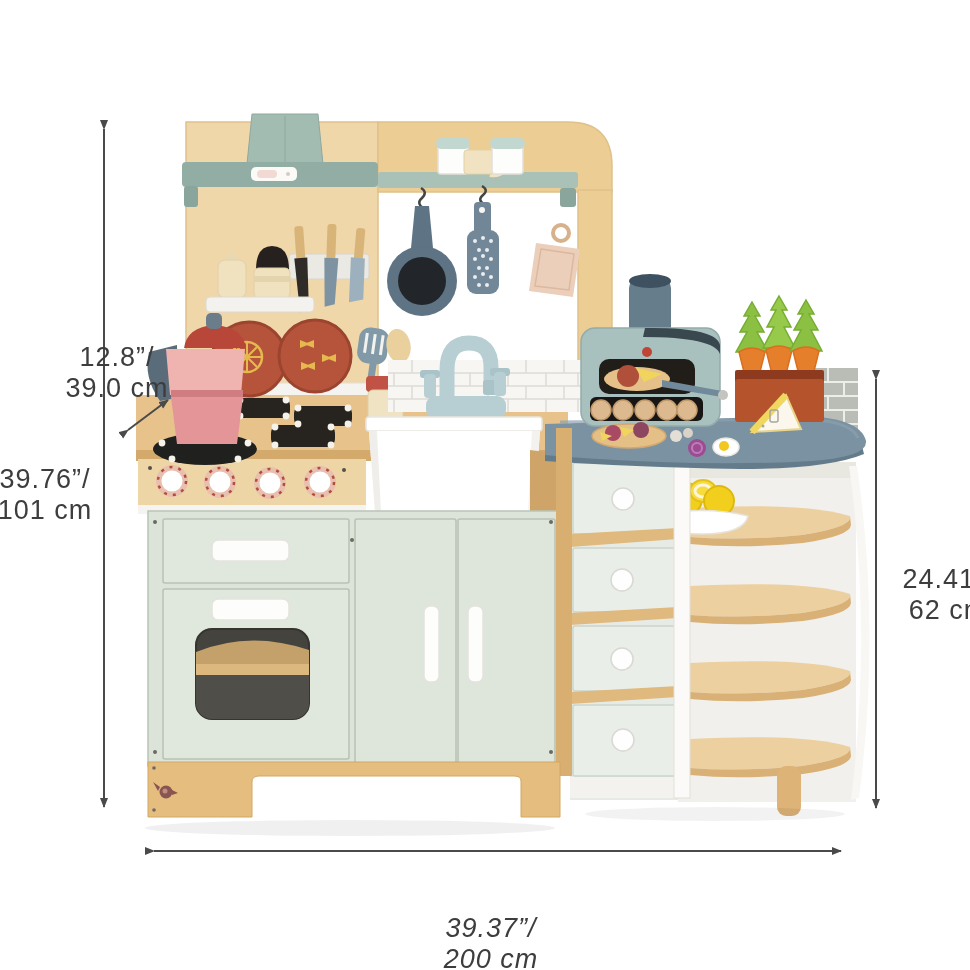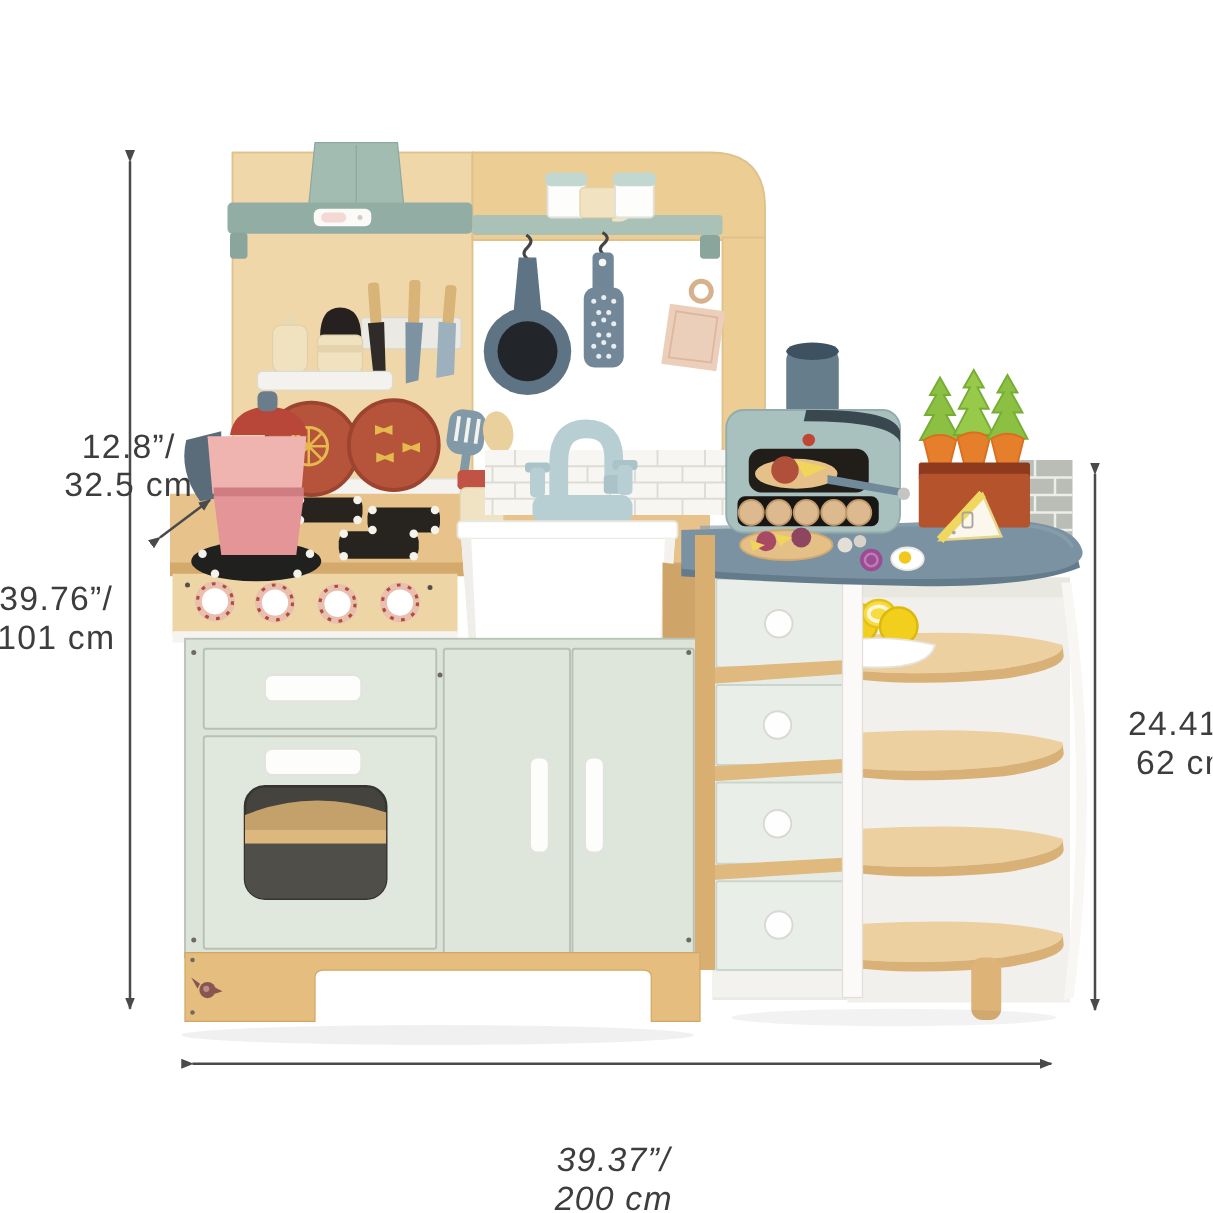--- a/index.html
+++ b/index.html
@@ -454,23 +454,23 @@
   <ellipse cx="715" cy="814" rx="130" ry="7" fill="#000000" opacity="0.05"></ellipse>
 
   <g stroke="#4a4a4a" stroke-width="2">
     <line x1="104" y1="129" x2="104" y2="807" marker-start="url(#arw)" marker-end="url(#arw)"></line>
     <line x1="128" y1="430" x2="168" y2="400" marker-start="url(#arw)" marker-end="url(#arw)"></line>
     <line x1="876" y1="379" x2="876" y2="808" marker-start="url(#arw)" marker-end="url(#arw)"></line>
     <line x1="154" y1="851" x2="841" y2="851" marker-start="url(#arw)" marker-end="url(#arw)"></line>
   </g>
 </svg>
 
-<div class="dim-label" style="left:23px;top:342px;width:160px;">
+<div class="dim-label" style="left:37px;top:342px;width:160px;">
   <div>12.8”/</div>
-  <div>32.5 cm</div>
+  <div>39.0 cm</div>
 </div>
 
 <div class="dim-label" style="left:-35px;top:464px;width:160px;">
   <div>39.76”/</div>
   <div>101 cm</div>
 </div>
 
 <div class="dim-label" style="left:868px;top:564px;width:160px;">
   <div>24.41”/</div>
   <div>62 cm</div>

